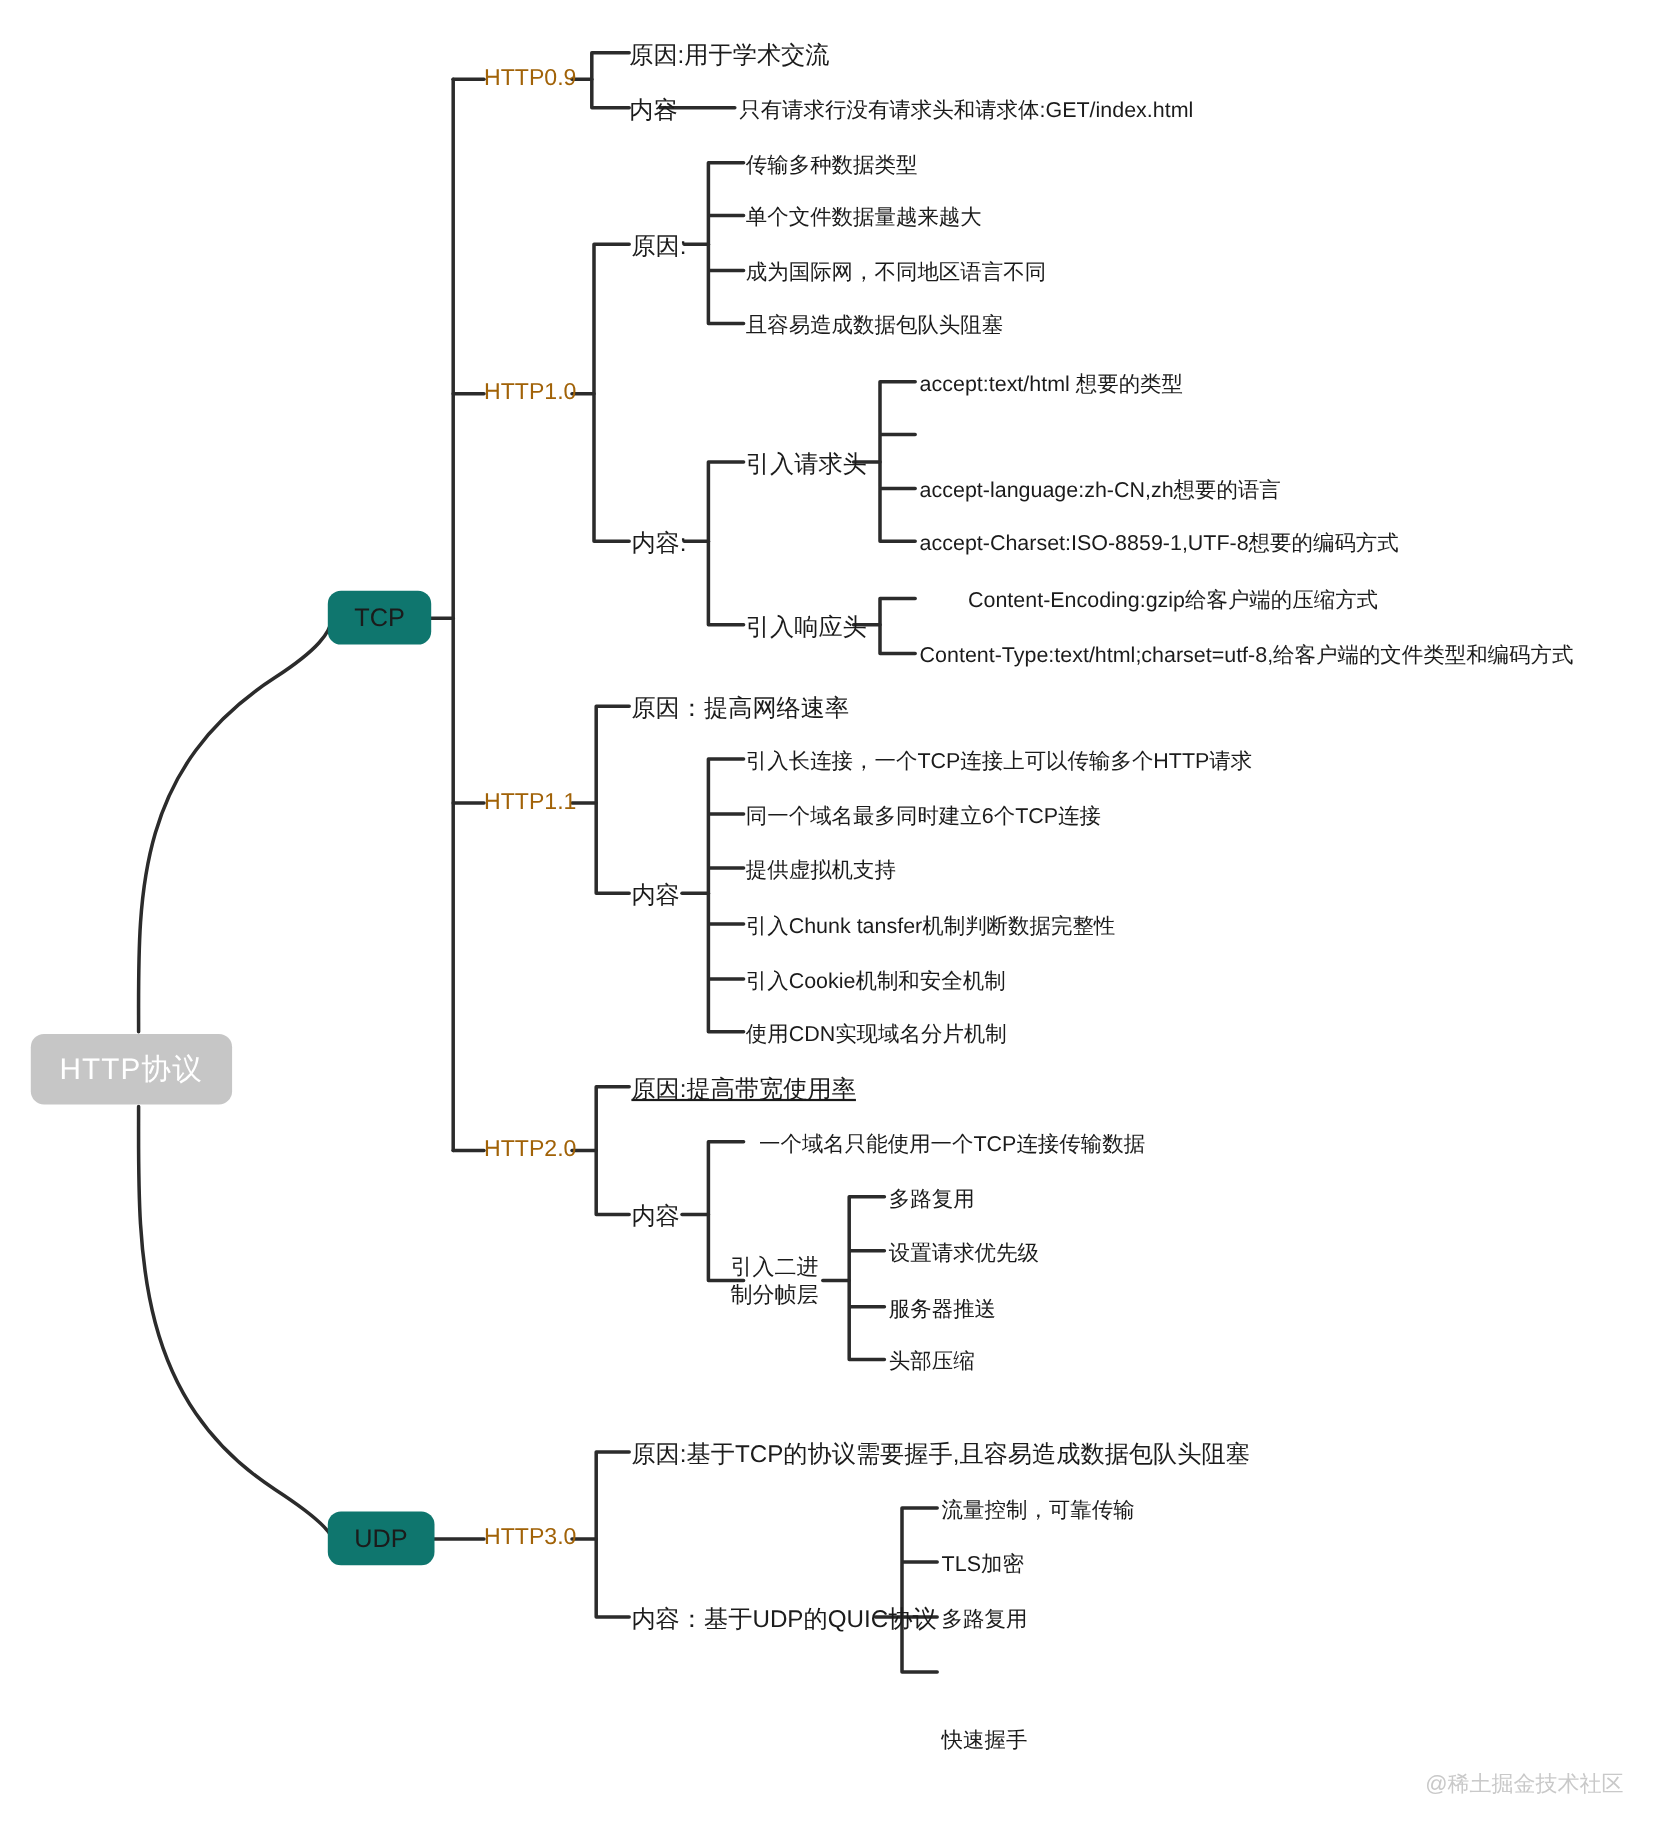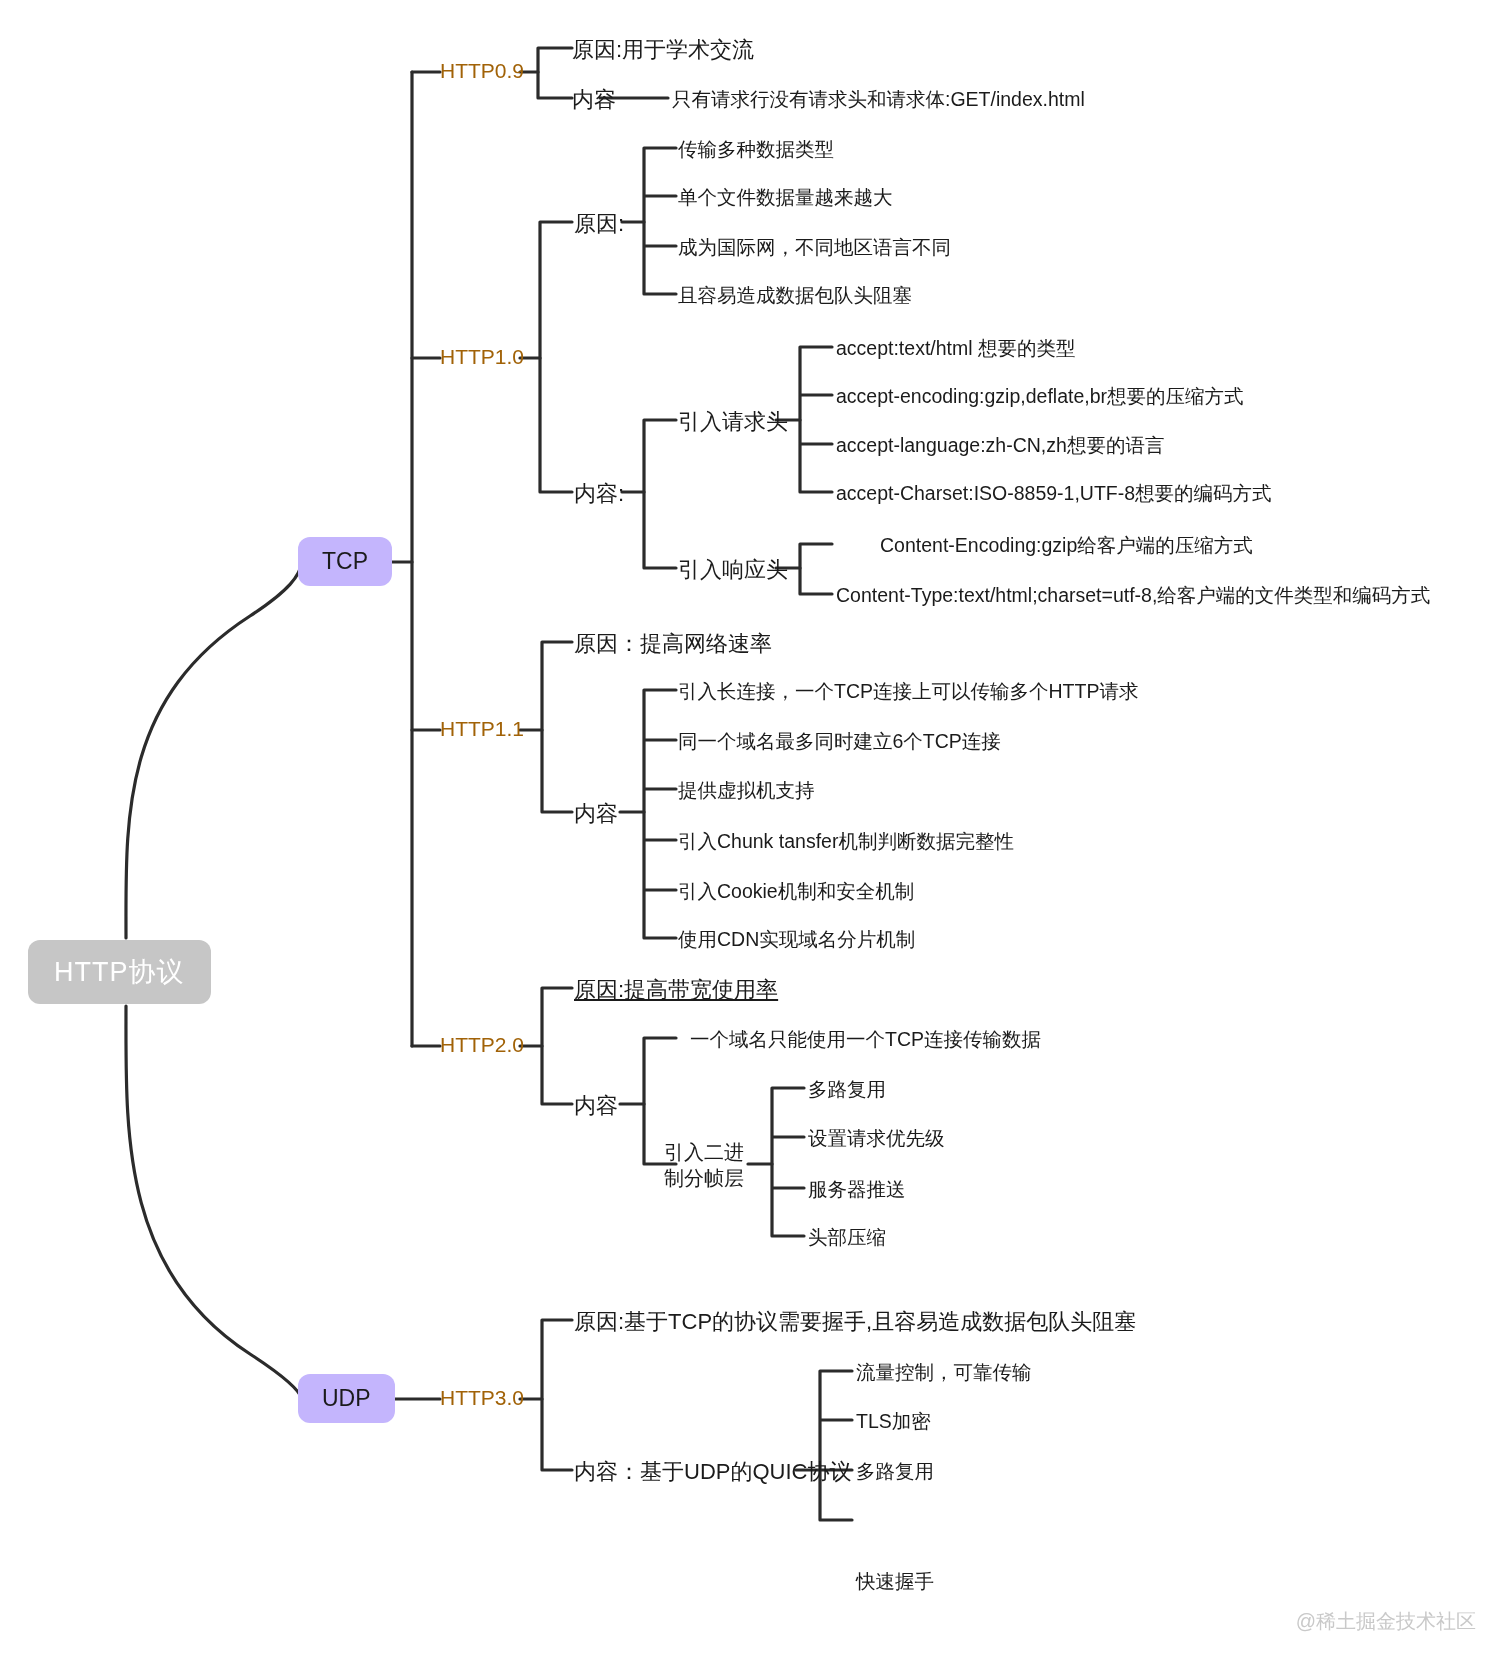--- a/index.html
+++ b/index.html
@@ -19,21 +19,21 @@
     background:#c6c6c6;
     color:#ffffff;
     border-radius:12px;
     font-size:27px;
     padding:14px 26px;
     letter-spacing:1px;
     white-space:nowrap;
   }
   .proto-node{
     position:absolute;
-    background:#c4b5fd;
+    background:#0f766e;
     color:#1b1b1b;
     border-radius:12px;
     font-size:23px;
     padding:11px 24px;
     white-space:nowrap;
   }
   .ver-node{
     position:absolute;
     font-size:21px;
     white-space:nowrap;
@@ -146,21 +146,20 @@
   <div class="mid-node" style="left:574px;top:209px;">原因:</div>
   <div class="leaf-node" style="left:678px;top:136px;">传输多种数据类型</div>
   <div class="leaf-node" style="left:678px;top:184px;">单个文件数据量越来越大</div>
   <div class="leaf-node" style="left:678px;top:234px;">成为国际网，不同地区语言不同</div>
   <div class="leaf-node" style="left:678px;top:282px;">且容易造成数据包队头阻塞</div>
 
   <div class="mid-node" style="left:574px;top:479px;">内容:</div>
 
   <div class="mid-node" style="left:678px;top:407px;">引入请求头</div>
   <div class="leaf-node" style="left:836px;top:335px;">accept:text/html 想要的类型</div>
-  <div class="leaf-node" style="left:836px;top:383px;">accept-encoding:gzip,deflate,br想要的压缩方式</div>
   <div class="leaf-node" style="left:836px;top:432px;">accept-language:zh-CN,zh想要的语言</div>
   <div class="leaf-node" style="left:836px;top:480px;">accept-Charset:ISO-8859-1,UTF-8想要的编码方式</div>
 
   <div class="mid-node" style="left:678px;top:555px;">引入响应头</div>
   <div class="leaf-node" style="left:880px;top:532px;">Content-Encoding:gzip给客户端的压缩方式</div>
   <div class="leaf-node" style="left:836px;top:582px;">Content-Type:text/html;charset=utf-8,给客户端的文件类型和编码方式</div>
 
   <div class="mid-node" style="left:574px;top:629px;">原因：提高网络速率</div>
   <div class="mid-node" style="left:574px;top:799px;">内容</div>
 

